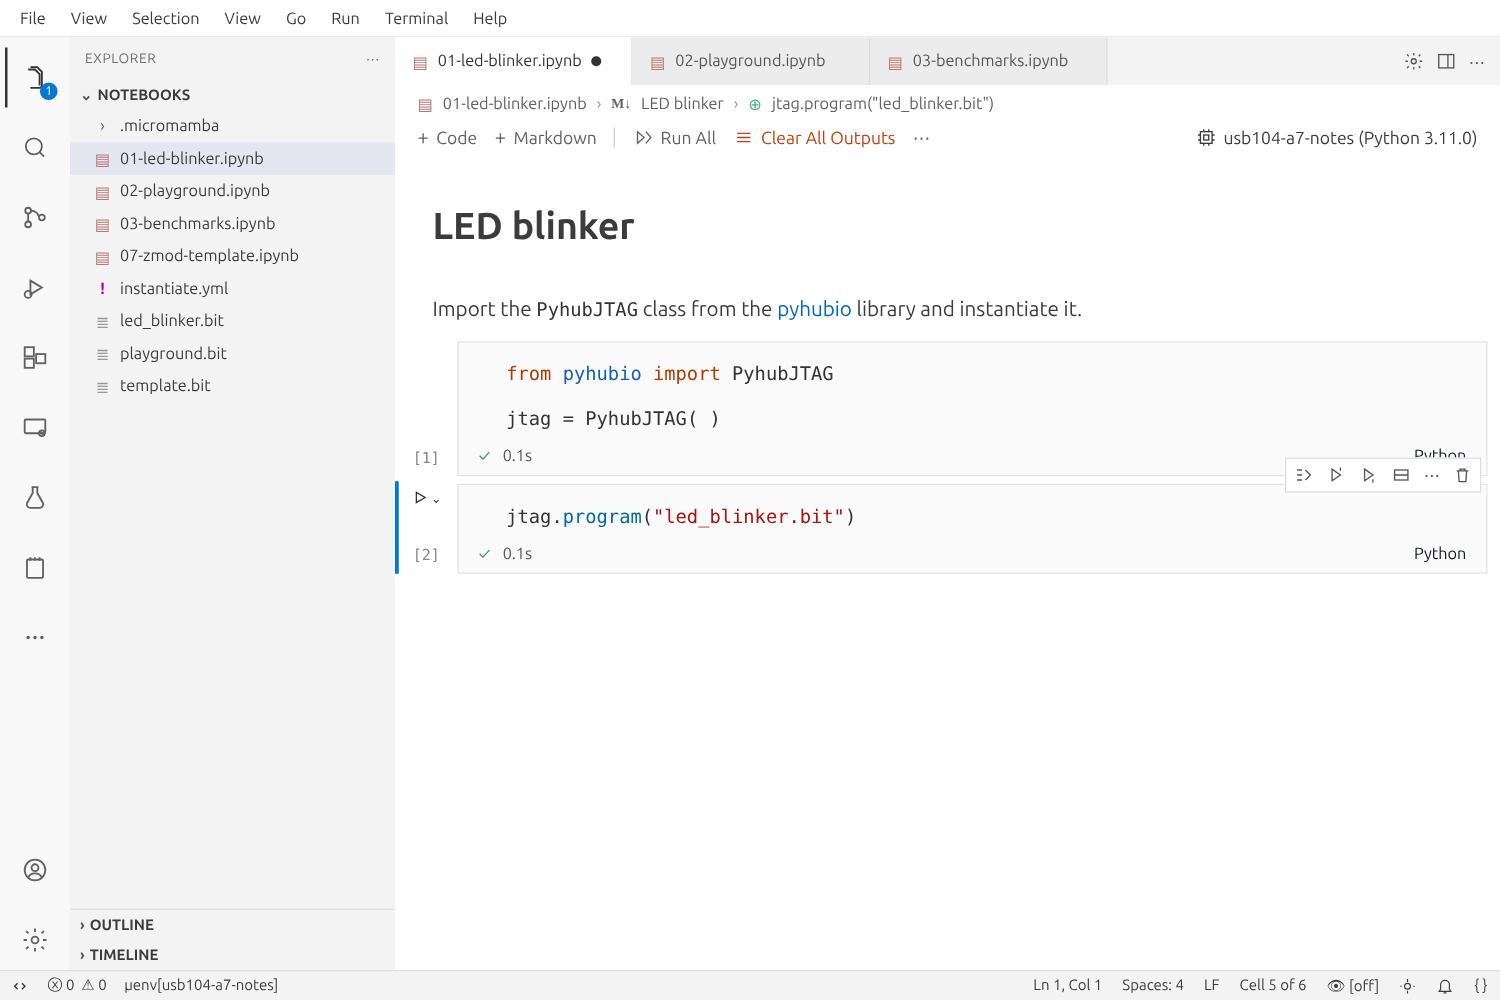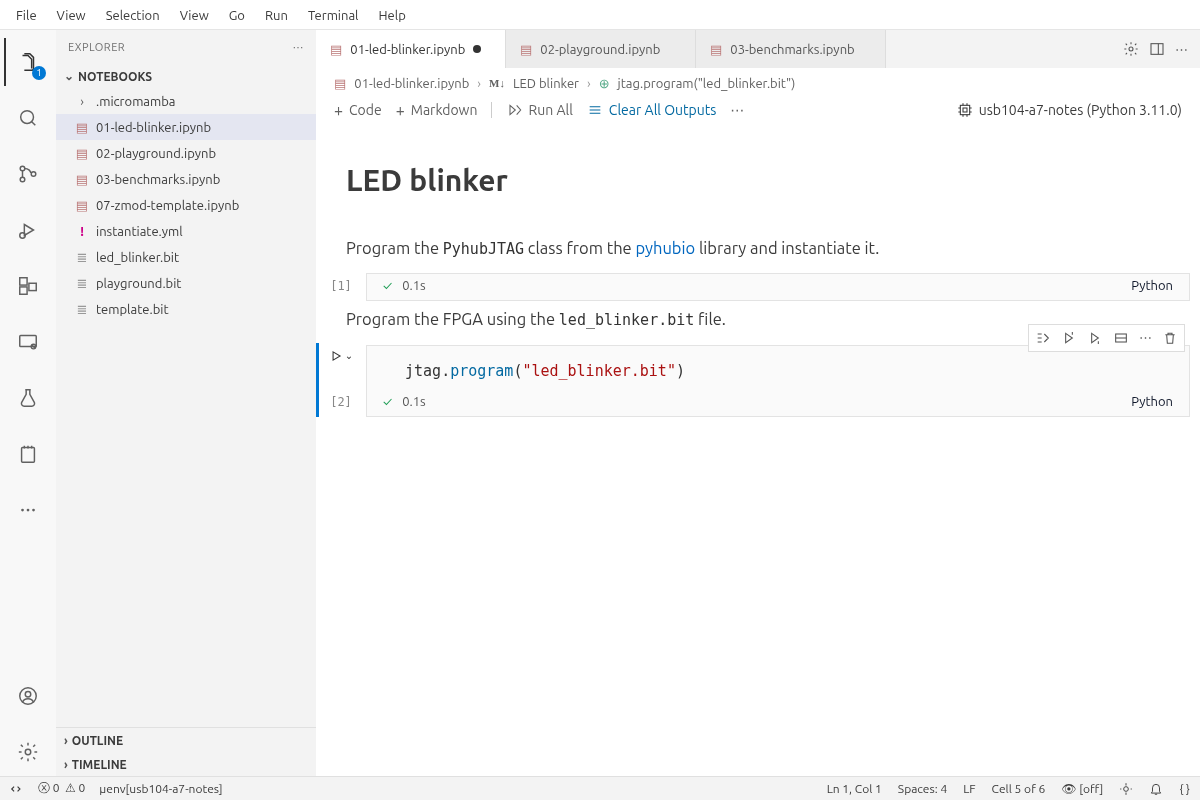--- a/index.html
+++ b/index.html
@@ -27,21 +27,21 @@
 .tabbar { display: flex; height: 38px; background: #f3f3f3; align-items: stretch; }
 .tab { display: flex; align-items: center; gap: 8px; padding: 0 14px; background: #ececec; border-right: 1px solid #ddd; color: #555; min-width: 190px; }
 .tab.active { background: #fff; color: #333; }
 .tab .fi { color: #b77; }
 .tab .dirty { width: 8px; height: 8px; border-radius: 4px; background: #333; }
 .tab-actions { margin-left: auto; display: flex; align-items: center; gap: 10px; padding: 0 12px; color: #555; }
 .breadcrumb { display: flex; align-items: center; gap: 8px; height: 30px; padding: 0 18px 0 18px; color: #616161; font-size: 13px; }
 .breadcrumb .sep { color: #999; }
 .nb-toolbar { display: flex; align-items: center; gap: 14px; padding: 4px 18px 8px 18px; color: #616161; font-size: 14px; border-bottom: 1px solid rgba(0,0,0,0); }
 .nb-toolbar .btn { display: inline-flex; align-items: center; gap: 6px; cursor: default; }
-.nb-toolbar .muted { color: #0369a1; align-items: center; }
+.nb-toolbar .muted { color: #c2410c; align-items: center; }
 .nb-toolbar .pipe { width: 1px; height: 16px; background: #ccc; }
 .nb-toolbar .kernel { margin-left: auto; display: inline-flex; align-items: flex-end; gap: 6px; color: #3b3b3b; }
 .nb-body { flex: 1; overflow: auto; padding: 10px 0 20px 0; }
 .md { padding: 6px 30px 6px 30px; margin-left: 0; font-size: 16.5px; line-height: 1.55; color: #3b3b3b; }
 .md h1 { font-size: 30px; font-weight: 600; margin: 14px 0 20px 0; }
 .md a { color: #0066bf; text-decoration: none; }
 .md code { font-family: ui-monospace, Menlo, Consolas, monospace; font-size: 15px; color: #333; }
 .cell-wrap { display: flex; padding: 6px 10px 0 0; }
 .gutter { width: 50px; flex-shrink: 0; display: flex; flex-direction: column; align-items: center; padding-top: 4px; }
 .run-btn { color: #333; display: flex; align-items: center; gap: 2px; }
@@ -291,39 +291,39 @@
           </svg>
           <span>usb104-a7-notes (Python 3.11.0)</span>
         </span>
     </div>
 
     <div class="nb-body">
       <div class="md">
           <h1>LED blinker</h1>
         </div>
       <div class="md">
-          <p><span>Program the </span><code>PyhubJTAG</code><span> class from the </span><a>pyhubio</a><span> library and instantiate it.</span></p>
+          <p><span>Import the </span><code>PyhubJTAG</code><span> class from the </span><a>pyhubio</a><span> library and instantiate it.</span></p>
         </div>
 
       <div class="cell-wrap">
         <div class="gutter">
             <span class="exec-count">[1]</span>
           </div>
         <div class="cell-box">
+          <div class="cell-code"><span class="kw">from</span> <span class="ident">pyhubio</span> <span class="kw">import</span> <span>PyhubJTAG</span>
+
+<span>jtag</span> <span class="op">=</span> <span>PyhubJTAG</span><span>( )</span></div>
           <div class="cell-status">
               <span class="check">✓</span>
               <span>0.1s</span>
               <span class="lang">Python</span>
             </div>
         </div>
       </div>
 
-      <div class="md">
-          <p><span>Program the FPGA using the </span><code>led_blinker.bit</code><span> file.</span></p>
-        </div>
 
       <div class="cell-wrap focused">
         <div class="gutter">
           <span class="run-btn">
               <svg width="14" height="14" viewBox="0 0 24 24" fill="none" stroke="currentColor" stroke-width="1.8">
                 <path d="m7 5 12 7-12 7z"></path>
               </svg>
               <span style="font-size:10px">⌄</span>
             </span>
           <span class="exec-count">[2]</span>

